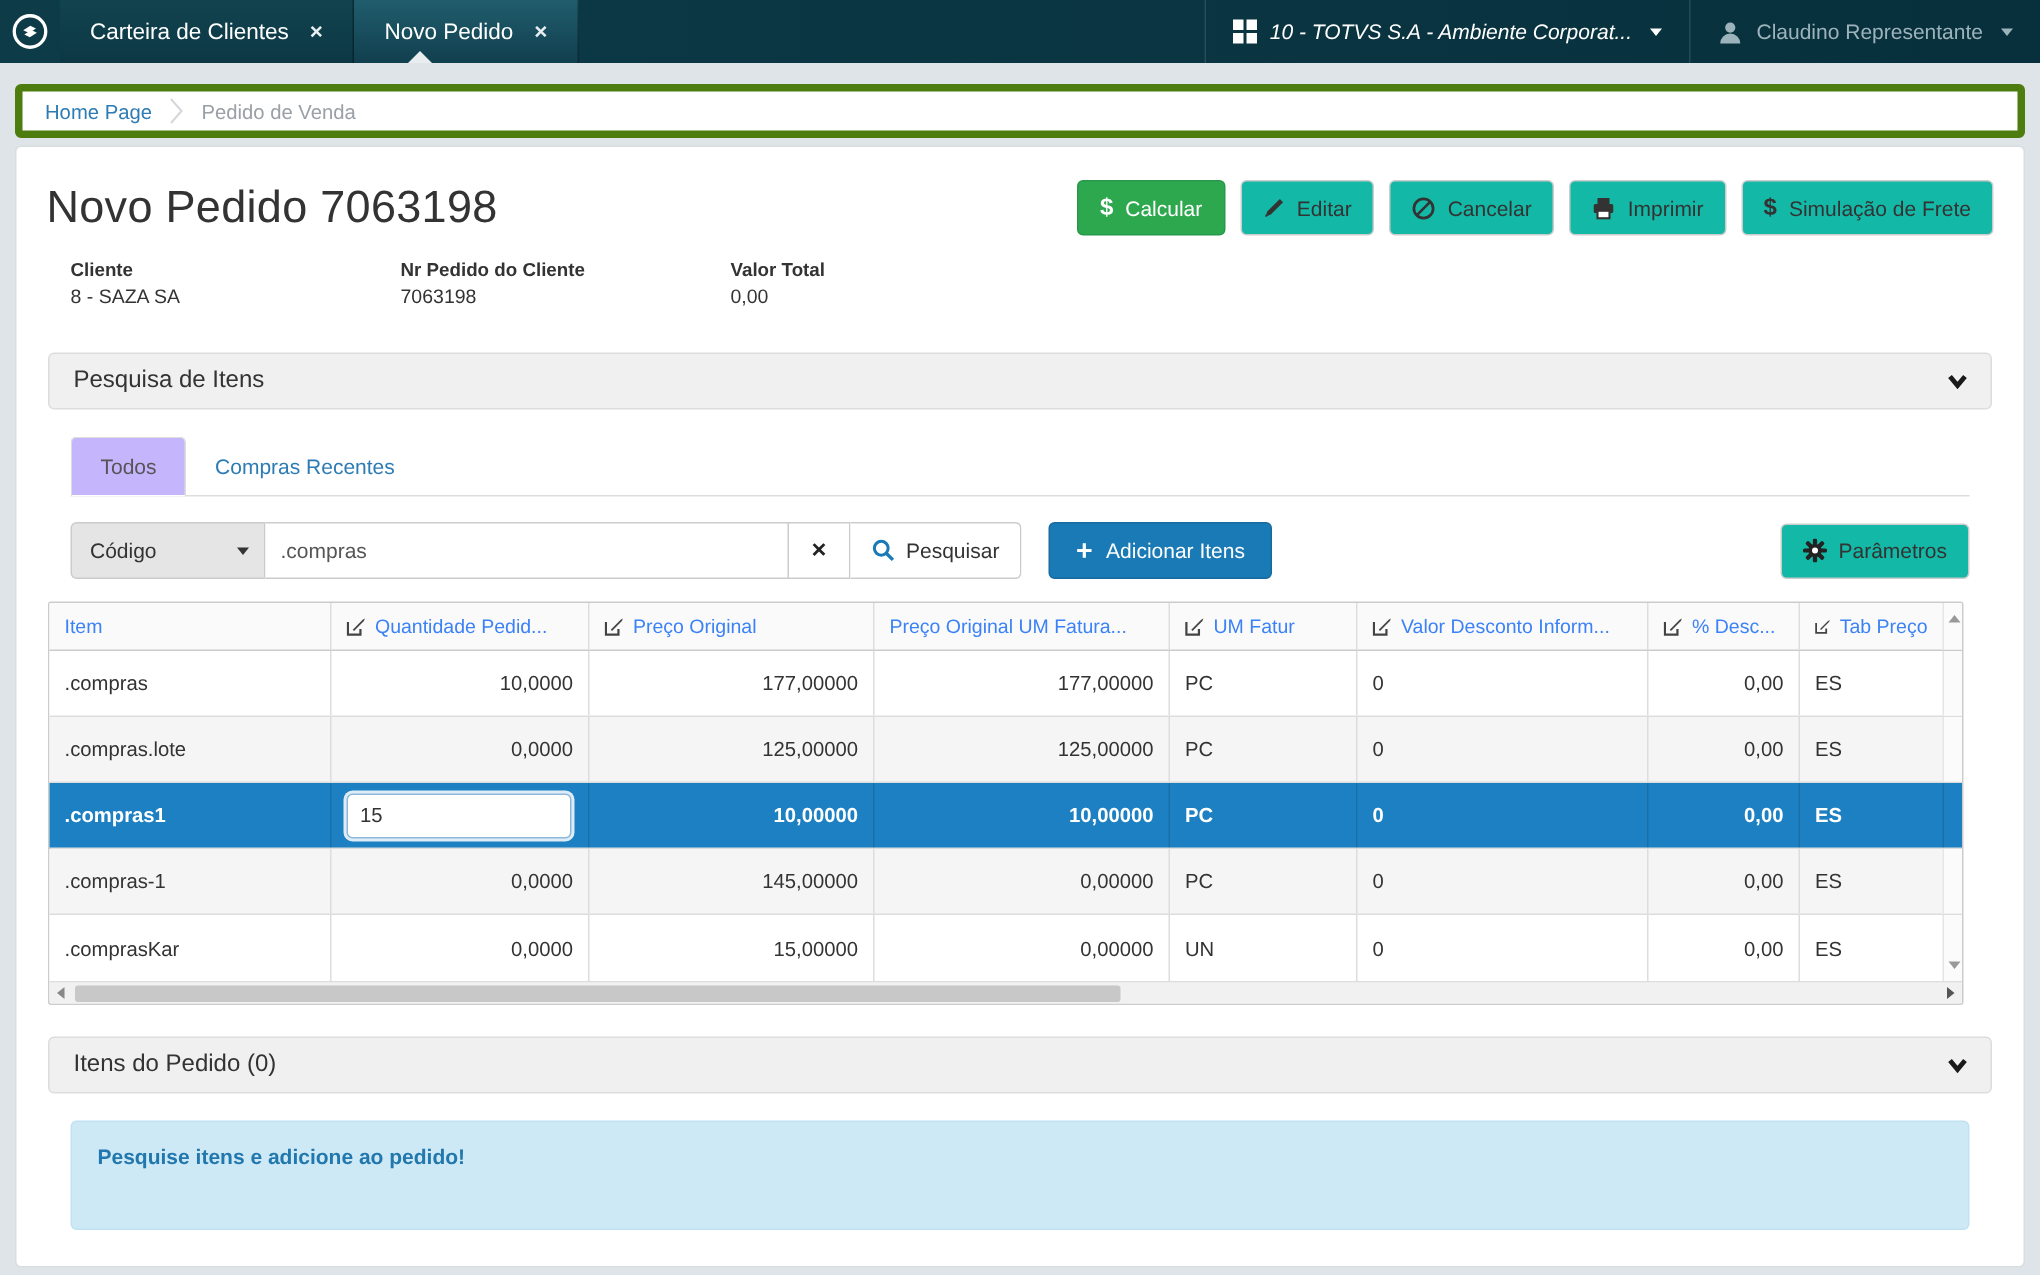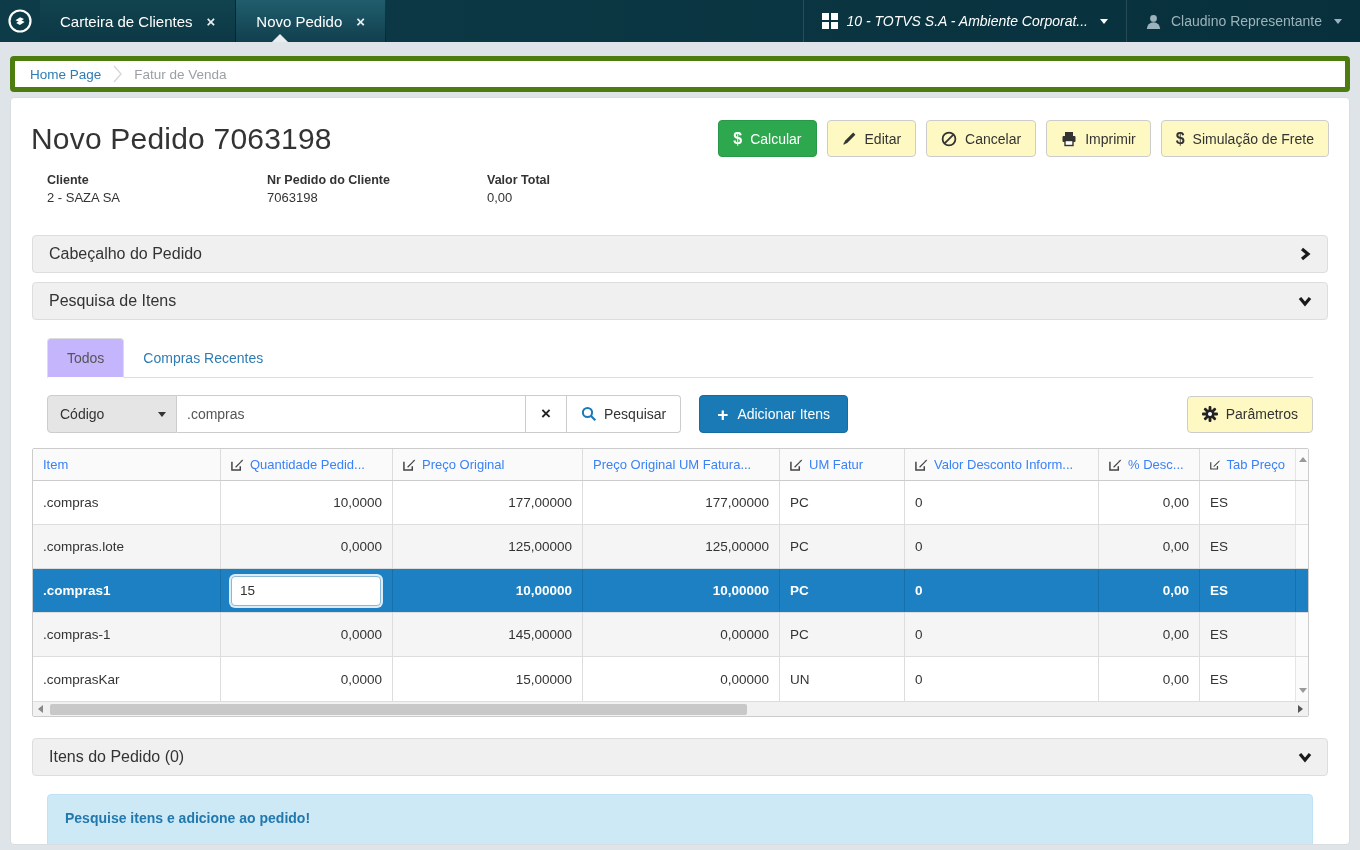--- a/index.html
+++ b/index.html
@@ -34,21 +34,21 @@
   .bc-sep { margin:0 12px; color:#ccc; }
   .bc-current { color:#9aa0a5; }
 
   
   .card { margin:5px 10px 0; background:#fff; border:1px solid #d9dde0; border-radius:4px;
     height:748px; overflow:hidden; }
   .card-head { display:flex; align-items:center; justify-content:space-between; padding:22px 20px 0; }
   .page-title { font-size:30px; font-weight:400; color:#333; letter-spacing:.2px; }
   .btn-row { display:flex; gap:10px; }
   .btn { height:37px; display:inline-flex; align-items:center; gap:8px; padding:0 14px;
-    border:1px solid #ccc; border-radius:4px; background:#fef9c3; font-size:14px; color:#333; cursor:pointer; }
+    border:1px solid #ccc; border-radius:4px; background:#14b8a6; font-size:14px; color:#333; cursor:pointer; }
   .btn-green { background:#2ea84e; border-color:#28994a; color:#fff; }
   .btn .dollar { font-weight:bold; font-size:16px; }
   .btn-green .dollar { color:#fff; }
   .icon-svg { display:inline-block; vertical-align:middle; }
 
   .fields-row { display:flex; padding:0 36px; margin-top:16px; }
   .field { width:220px; }
   .field .flabel { font-size:12.5px; font-weight:bold; color:#333; }
   .field .fvalue { font-size:13px; color:#333; margin-top:3px; }
 
@@ -158,21 +158,21 @@
       <span class="caret-down"></span>
     </div>
   </div>
 </div>
 
 <div class="breadcrumb">
   <a href="#">Home Page</a>
   <svg class="bc-sep icon-svg" width="9" height="20" viewBox="0 0 9 20">
     <polyline points="1,2 8,10 1,18" fill="none" stroke="#d5d8db" stroke-width="1.4"></polyline>
   </svg>
-  <span class="bc-current">Fatur de Venda</span>
+  <span class="bc-current">Pedido de Venda</span>
 </div>
 
 <div class="card">
 
   <div class="card-head">
     <div class="page-title">Novo Pedido 7063198</div>
     <div class="btn-row">
       <button class="btn btn-green">
         <span class="dollar">$</span>
         <span>Calcular</span>
@@ -202,40 +202,34 @@
       <button class="btn">
         <span class="dollar">$</span>
         <span>Simulação de Frete</span>
       </button>
     </div>
   </div>
 
   <div class="fields-row">
     <div class="field">
       <div class="flabel">Cliente</div>
-      <div class="fvalue">2 - SAZA SA</div>
+      <div class="fvalue">8 - SAZA SA</div>
     </div>
     <div class="field">
       <div class="flabel">Nr Pedido do Cliente</div>
       <div class="fvalue">7063198</div>
     </div>
     <div class="field">
       <div class="flabel">Valor Total</div>
       <div class="fvalue">0,00</div>
     </div>
   </div>
 
   <div class="content">
 
-    <div class="accordion">
-      <span>Cabeçalho do Pedido</span>
-      <svg class="chev" viewBox="0 0 14 14">
-        <polyline points="4,2 10,7 4,12" fill="none" stroke="#1a1a1a" stroke-width="3.2"></polyline>
-      </svg>
-    </div>
     <div class="accordion-gap"></div>
     <div class="accordion">
       <span>Pesquisa de Itens</span>
       <svg class="chev" viewBox="0 0 14 14">
         <polyline points="2,4 7,10 12,4" fill="none" stroke="#1a1a1a" stroke-width="3.2"></polyline>
       </svg>
     </div>
 
     <div class="tabs-bar">
       <div class="ptab active">Todos</div>

